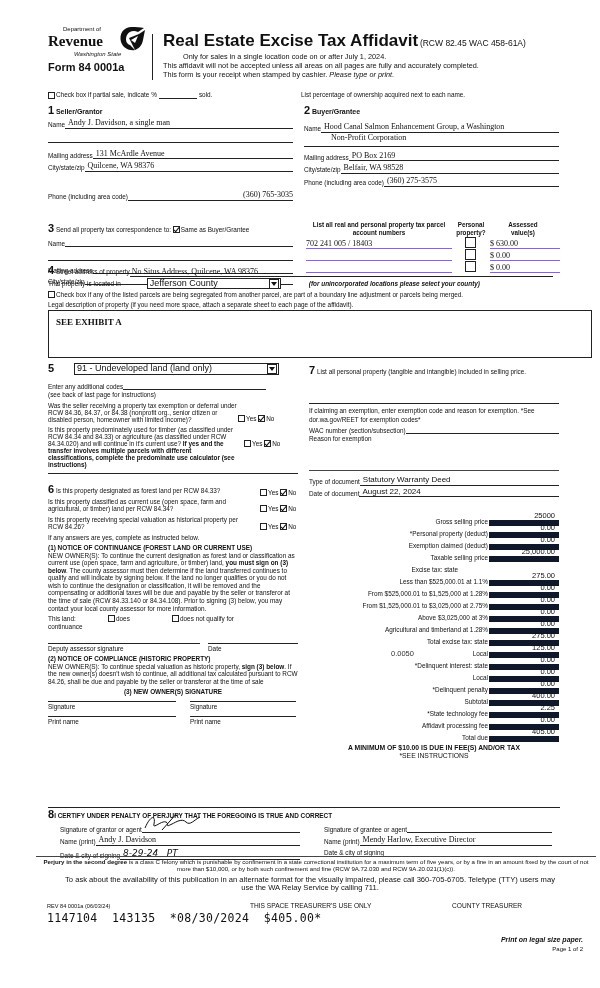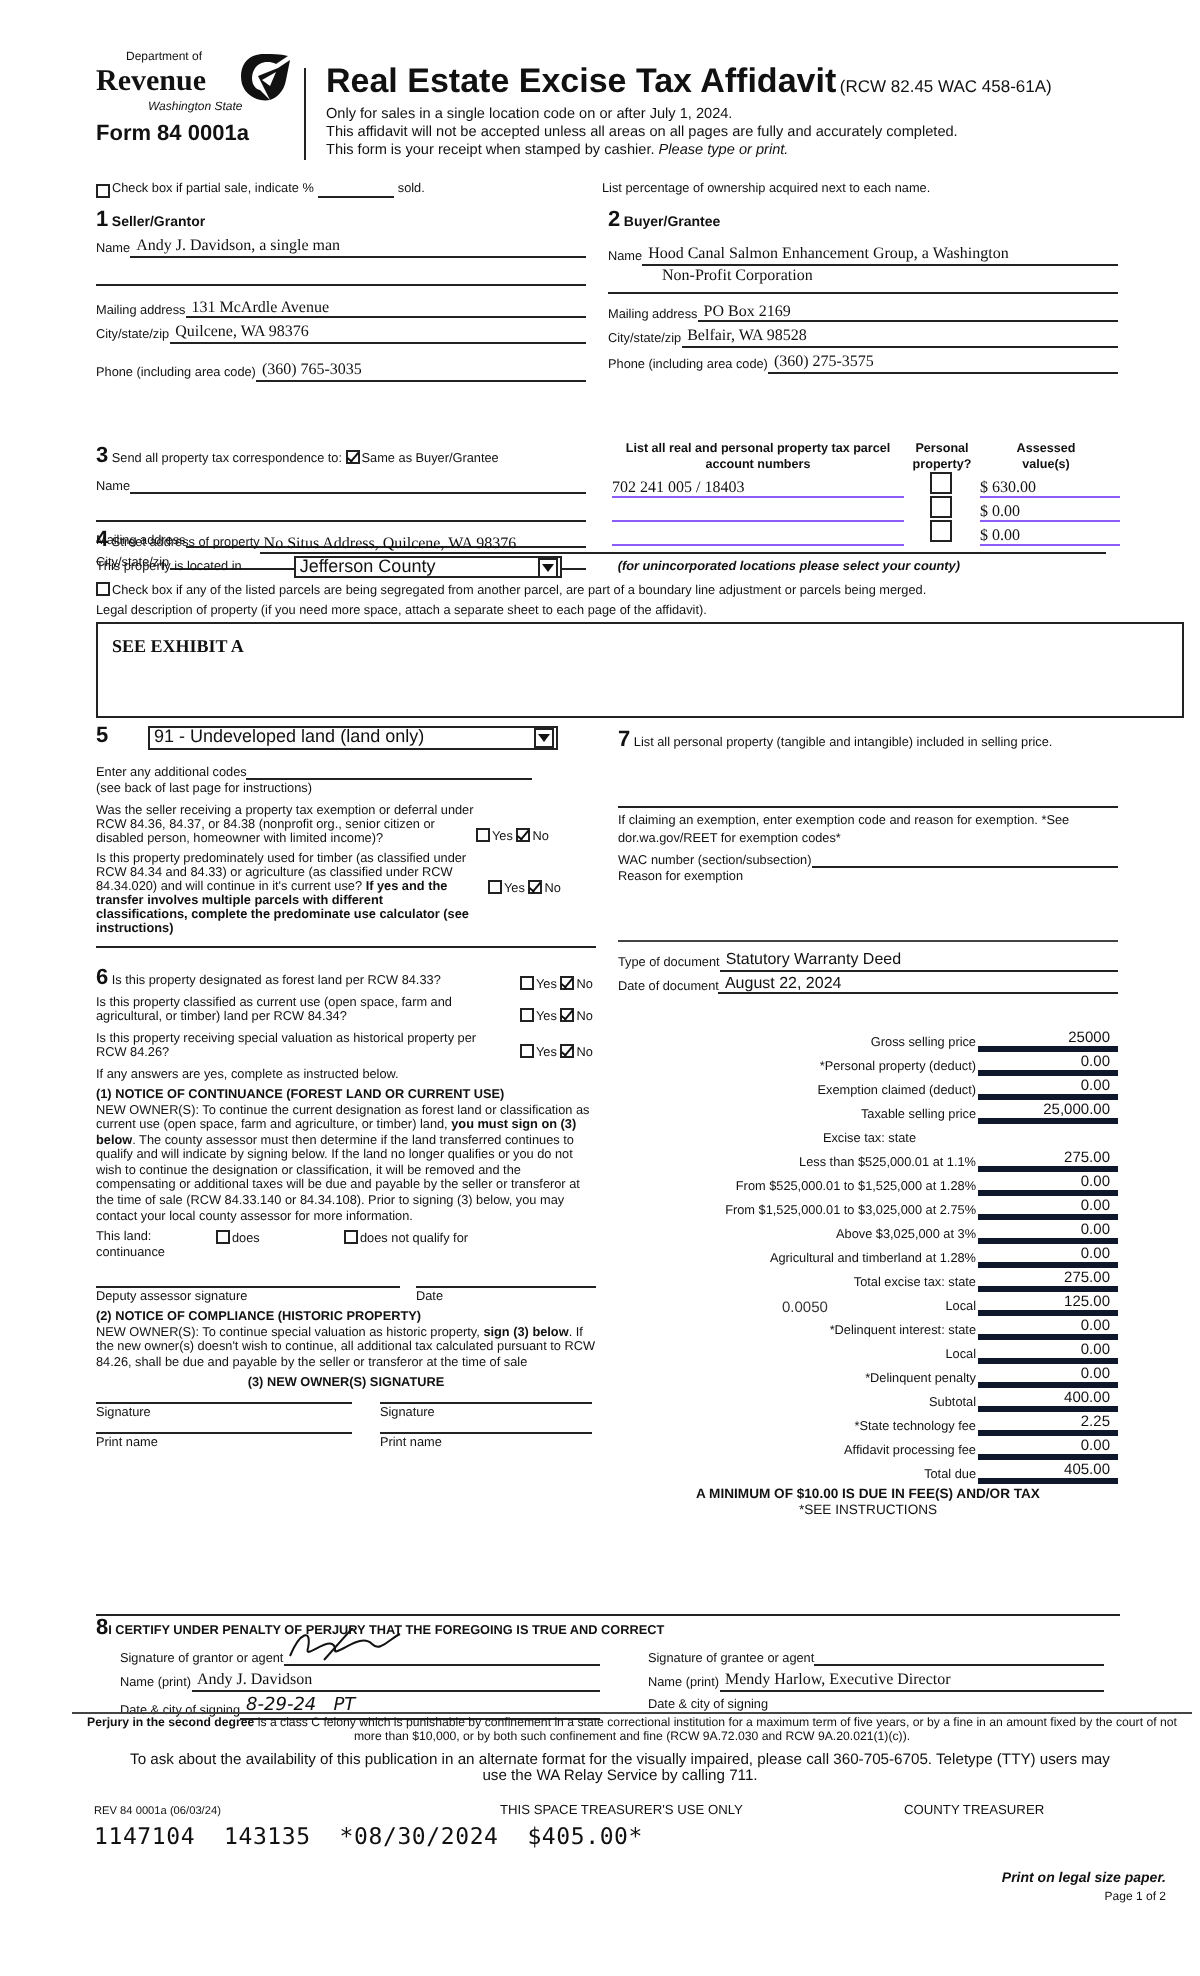--- a/index.html
+++ b/index.html
@@ -16,21 +16,21 @@
   .secnum { font-size: 11px; font-weight: bold; }
   .row { display: flex; align-items: flex-end; }
   .row .lbl { white-space: nowrap; }
   .row .line { flex: 1; border-bottom: 1px solid #222; min-height: 9px; padding-left: 3px; }
   .dropdown { border: 1px solid #222; display: flex; align-items: center; font-size: 9px; padding-left: 2px; background: #fff; }
   .dropdown .txt { flex: 1; }
   .dd-btn { width: 10px; height: 10px; border: 1px solid #222; display: flex; align-items: center; justify-content: center; margin-right: 1px; }
   .dd-btn::after { content: ""; border-left: 3px solid transparent; border-right: 3px solid transparent; border-top: 4px solid #111; }
   .calc-row { display: flex; align-items: flex-end; height: 12px; }
   .calc-row .clbl { width: 180px; text-align: right; white-space: nowrap; padding-right: 1px; }
-  .calc-row .cline { flex: 1; border-bottom: 3px solid #0f172a; text-align: right; font-size: 7.5px; padding-right: 4px; }
+  .calc-row .cline { flex: 1; border-bottom: 6px solid #0f172a; text-align: right; font-size: 7.5px; padding-right: 4px; }
   .yn { white-space: nowrap; }
 </style>
 </head>
 <body>
 
 <div class="abs" style="left:48px;top:26px;width:98px;height:52px;">
   <div class="abs" style="left:15px;top:0;font-size:6px;">Department of</div>
   <div class="abs serif bold" style="left:0;top:6px;font-size:15px;">Revenue</div>
   <div class="abs" style="left:70px;top:0;width:28px;height:26px;">
     <svg width="28" height="26" viewBox="0 0 28 26">
@@ -41,21 +41,21 @@
   </div>
   <div class="abs" style="left:26px;top:25px;font-size:6px;font-style:italic;">Washington State</div>
   <div class="abs bold" style="left:0;top:35px;font-size:11px;">Form 84 0001a</div>
 </div>
 <div class="abs" style="left:152px;top:34px;width:1px;height:46px;background:#222;"></div>
 <div class="abs" style="left:163px;top:31px;width:430px;">
   <div style="white-space:nowrap;">
     <span class="bold" style="font-size:17px;">Real Estate Excise Tax Affidavit</span>
     <span style="font-size:8.5px;">(RCW 82.45 WAC 458-61A)</span>
   </div>
-  <div style="font-size:7.3px;margin-top:2px;">Only for sales in a single location code on or after July 1, 2024.</div>
+  <div style="font-size:7.3px;margin-top:2px;margin-left:20px;">Only for sales in a single location code on or after July 1, 2024.</div>
   <div style="font-size:7.3px;">This affidavit will not be accepted unless all areas on all pages are fully and accurately completed.</div>
   <div style="font-size:7.3px;">
     <span>This form is your receipt when stamped by cashier.</span>
     <i>Please type or print.</i>
   </div>
 </div>
 
 <div class="abs row" style="left:48px;top:91px;width:240px;">
   <span class="cb"></span>
   <span class="lbl">Check box if partial sale, indicate %</span>
@@ -74,21 +74,21 @@
       <span class="line fill" style="min-height:12px;"></span>
     </div>
   <div class="row" style="margin-top:6px;">
       <span class="lbl">Mailing address</span>
       <span class="line fill">131 McArdle Avenue</span>
     </div>
   <div class="row" style="margin-top:2px;">
       <span class="lbl">City/state/zip</span>
       <span class="line fill">Quilcene, WA 98376</span>
     </div>
-  <div class="row" style="margin-top:8px;">
+  <div class="row" style="margin-top:18px;text-align:right;">
       <span class="lbl">Phone (including area code)</span>
       <span class="line fill">(360) 765-3035</span>
     </div>
 </div>
 
 <div class="abs" style="left:304px;top:104px;width:255px;">
   <div><span class="secnum">2</span> <span class="bold" style="font-size:7px;">Buyer/Grantee</span></div>
   <div class="row" style="margin-top:5px;">
       <span class="lbl">Name</span>
       <span class="line fill">Hood Canal Salmon Enhancement Group, a Washington</span>

